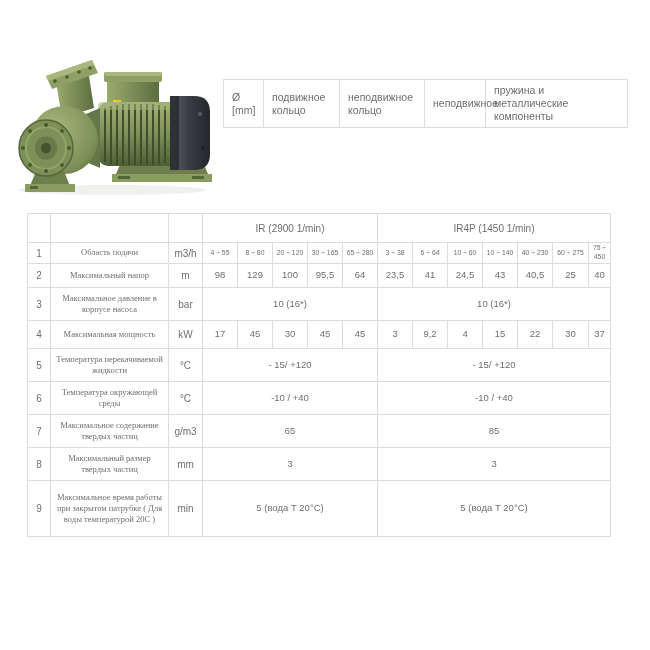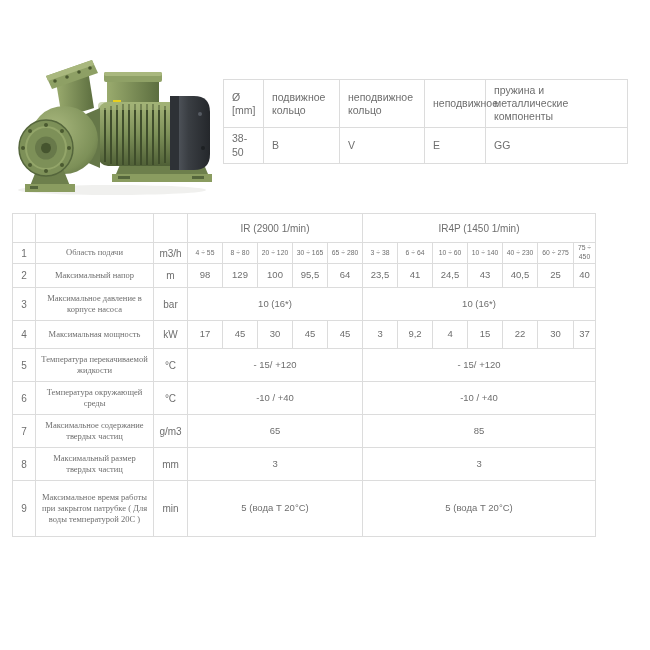--- a/index.html
+++ b/index.html
@@ -15,21 +15,21 @@
   .pump-wrap{position:absolute;left:4px;top:56px;width:214px;height:142px;}
 
   
   .seal-table{position:absolute;left:223px;top:79px;width:404px;border-collapse:collapse;table-layout:fixed;}
   .seal-table td{border:1px solid var(--border);font-size:10.5px;line-height:1.25;color:var(--text);
                  padding:4px 6px 4px 8px;vertical-align:middle;text-align:left;background:#fff;}
   .seal-table tr.hdr td{height:38px;}
   .seal-table tr.row td{height:28px;}
 
   
-  .spec-table{position:absolute;left:12px;top:213px;width:584px;border-collapse:collapse;table-layout:fixed;}
+  .spec-table{position:absolute;left:27px;top:213px;width:584px;border-collapse:collapse;table-layout:fixed;}
   .spec-table td{border:1px solid var(--border);color:var(--text);text-align:center;vertical-align:middle;
                  padding:2px 1px;font-size:9.5px;line-height:1.3;background:#fff;}
   .spec-table td.name{font-size:8.5px;padding:2px 4px;font-family:Liberation Serif, serif;}
   .spec-table td.unit{font-size:10px;}
   .spec-table td.num{font-size:10px;}
   .spec-table tr.group td{height:29px;font-size:10px;}
   .spec-table tr.dnrow td{height:27px;font-size:10px;}
   .spec-table tr.r1 td{height:21px;}
   .spec-table tr.r1 td.v{font-size:6.8px;padding:1px 0;}
   .spec-table tr.r2 td{height:24px;}
@@ -138,27 +138,20 @@
       <col style="width:142px">
     </colgroup>
   <tbody>
       <tr class="hdr">
     <td>Ø [mm]</td>
     <td>подвижное кольцо</td>
     <td>неподвижное кольцо</td>
     <td>неподвижное</td>
     <td>пружина и металлические компоненты</td>
   </tr>
-  <tr class="row">
-    <td>38-50</td>
-    <td>B</td>
-    <td>V</td>
-    <td>E</td>
-    <td>GG</td>
-  </tr>
 </tbody>
   </table>
 
 <table class="spec-table">
   <colgroup>
     <col style="width:23px">
       <col style="width:118px">
       <col style="width:34px">
     <col style="width:35px">
       <col style="width:35px">

